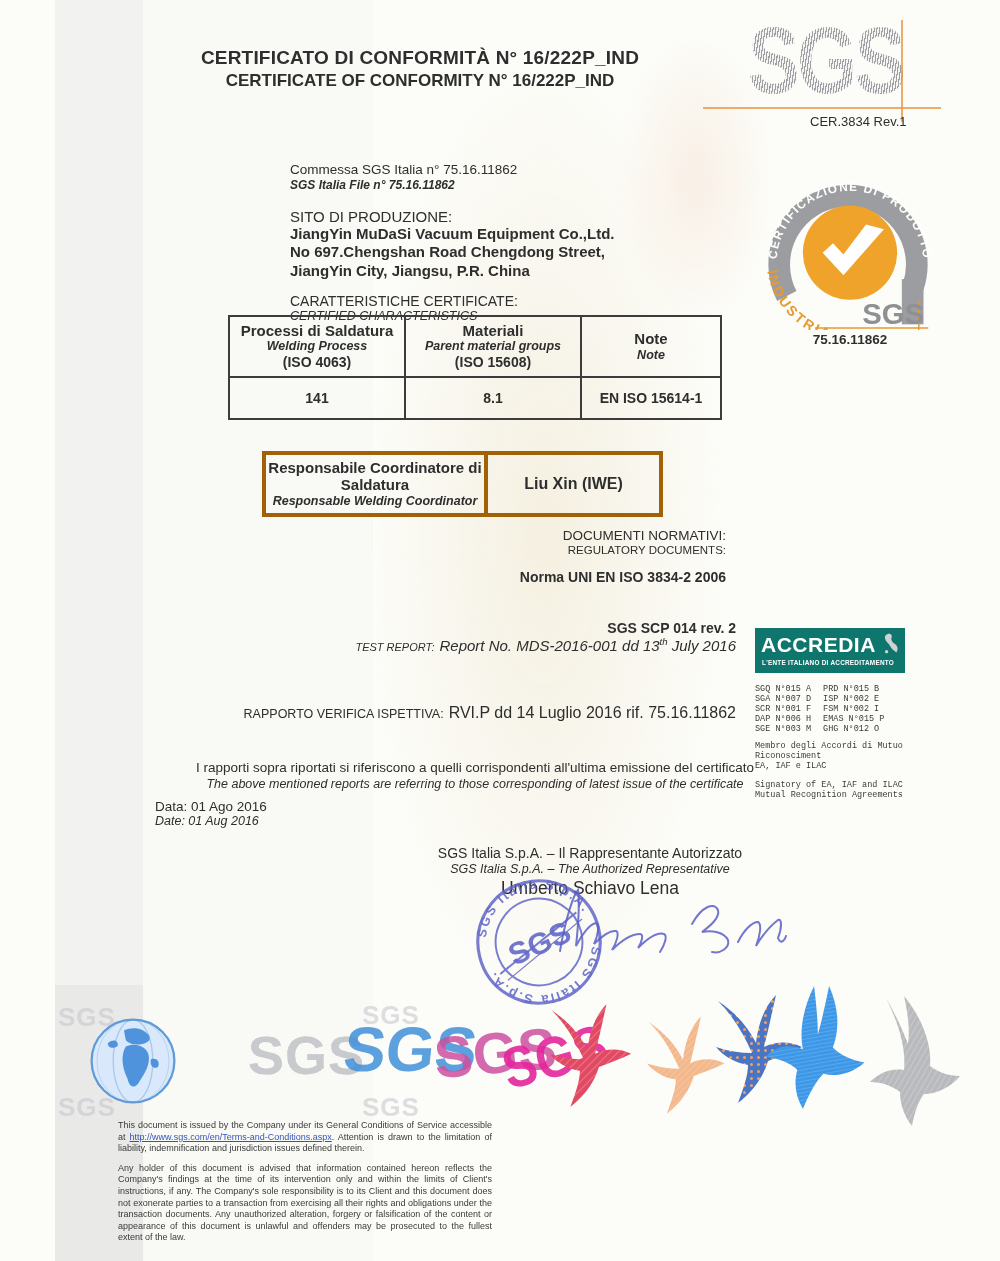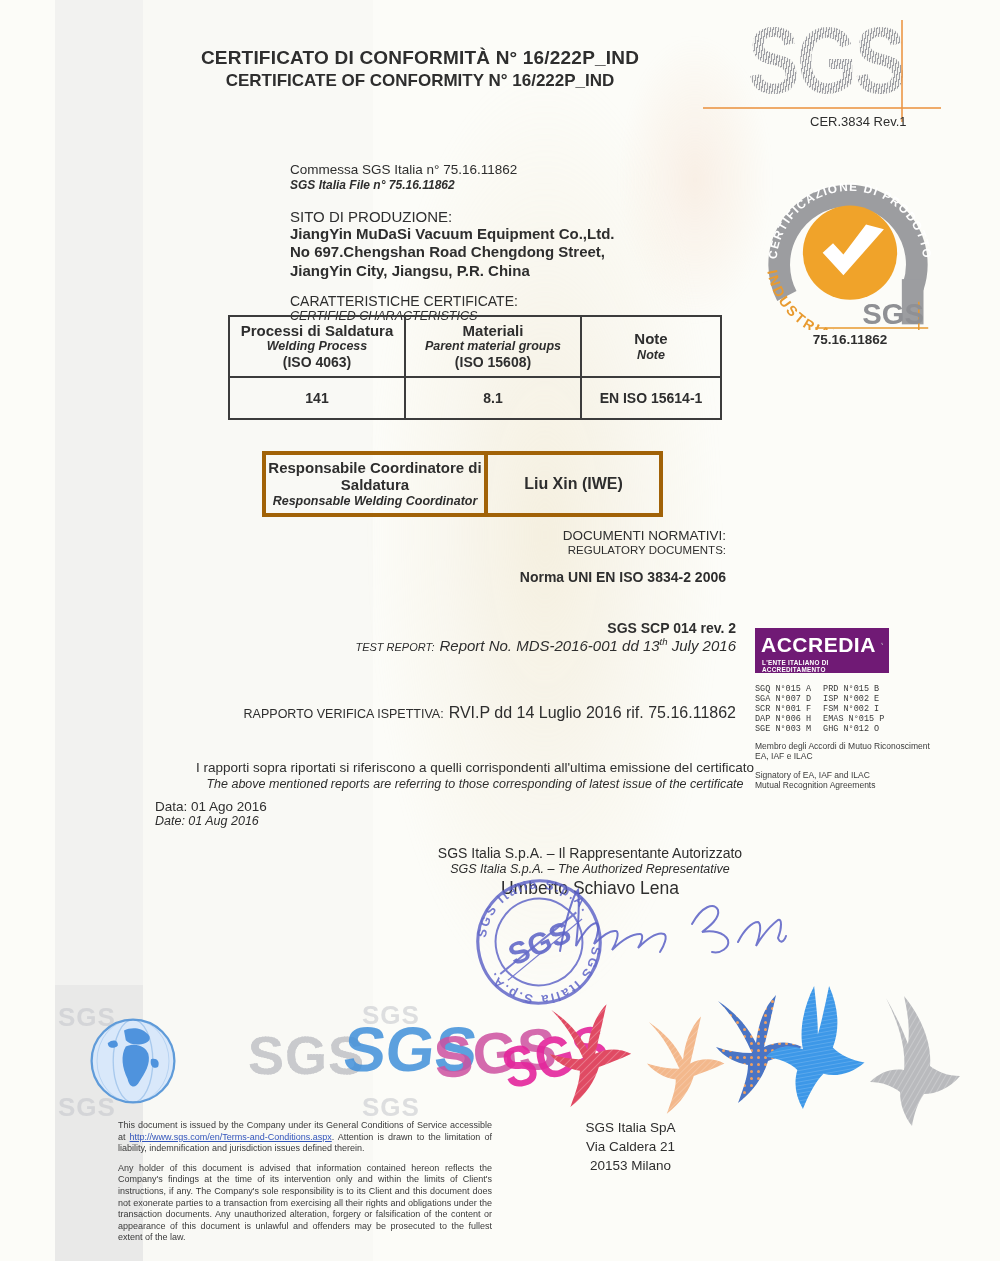--- a/index.html
+++ b/index.html
@@ -74,29 +74,29 @@
   .rep-value-en{font-size:15px;}
   .visit-col{left:200px;top:702px;width:536px;text-align:right;}
   .note-col{left:160px;top:760px;width:630px;text-align:center;}
   .note-it{font-size:13.5px;}
   .note-en{font-size:12.5px;font-style:italic;margin-top:2px;text-align:center;}
   .date-col{left:155px;top:799px;}
   .date-it{font-size:13.5px;}
   .date-en{font-size:12.5px;font-style:italic;}
 
   
-  .accredia-box{left:755px;top:628px;width:134px;height:45px;background:#701a75;
+  .accredia-box{left:755px;top:628px;width:150px;height:45px;background:#0f766e;
     color:#fff;padding:0;}
   .accredia-row{display:flex;align-items:center;padding:3px 6px 0 6px;}
   .accredia-name{font-size:21px;font-weight:bold;letter-spacing:.5px;line-height:1;}
   .accredia-tag{font-size:6.4px;font-weight:bold;letter-spacing:.25px;padding:2px 0 0 7px;}
   .codes{left:755px;top:684px;display:flex;gap:12px;
     font-family:"Liberation Mono", monospace;font-size:8.5px;line-height:10px;color:#3a3a3a;}
   .member{left:755px;top:741px;width:200px;
-    font-family:Liberation Sans, sans-serif;font-size:8.5px;line-height:10px;color:#3a3a3a;}
+    font-family:Liberation Mono, monospace;font-size:8.5px;line-height:10px;color:#3a3a3a;}
   .member .grp{margin-bottom:9px;}
 
   
   .sig-col{left:330px;top:845px;width:520px;text-align:center;}
   .sig-it{font-size:14px;}
   .sig-en{font-size:12.5px;font-style:italic;margin-top:1px;}
   .sig-name{font-size:17.5px;margin-top:2px;}
   .stamp{left:470px;top:873px;width:138px;height:138px;transform:rotate(-14deg);opacity:.92;}
   .ink{left:552px;top:876px;width:235px;height:100px;}
 
@@ -364,24 +364,19 @@
   <svg class="abs" style="left:856px;top:990px;" width="120" height="140" viewBox="0 0 120 140">
     <defs>
         <pattern id="pGray" width="5" height="5" patternUnits="userSpaceOnUse" patternTransform="rotate(30)">
       <rect width="5" height="5" fill="#b9babd"></rect>
           <line x1="0" y1="0" x2="0" y2="5" stroke="#fff" stroke-width="1" opacity=".45"></line>
         </pattern>
       </defs>
     <path d="M30 8 C 44 36 50 60 48 80 C 36 78 24 82 14 92 C 26 92 36 96 44 102 C 44 114 48 126 56 136 C 58 124 62 112 68 104 C 80 104 94 98 104 86 C 92 86 82 82 74 76 C 76 54 66 28 48 6 C 52 24 54 40 52 54 C 46 38 38 22 30 8 Z" fill="url(#pGray)"></path>
   </svg>
 
-  <div class="abs addr">
-    <div>SGS Italia SpA</div>
-    <div>Via Caldera 21</div>
-    <div>20153 Milano</div>
-  </div>
 
   <div class="abs legal">
     <p><span>This document is issued by the Company under its General Conditions of Service accessible at </span><a href="#">http://www.sgs.com/en/Terms-and-Conditions.aspx</a><span>.  Attention is drawn to the limitation of liability, indemnification and jurisdiction issues defined therein.</span></p>
     <p>Any holder of this document is advised that information contained hereon reflects the Company's findings at the time of its intervention only and within the limits of Client's instructions, if any.  The Company's sole responsibility is to its Client and this document does not exonerate parties to a transaction from exercising all their rights and obligations under the transaction documents. Any unauthorized alteration, forgery or falsification of the content or appearance of this document is unlawful and offenders may be prosecuted to the fullest extent of the law.</p>
   </div>
 
 </div>
 
 </body></html>

